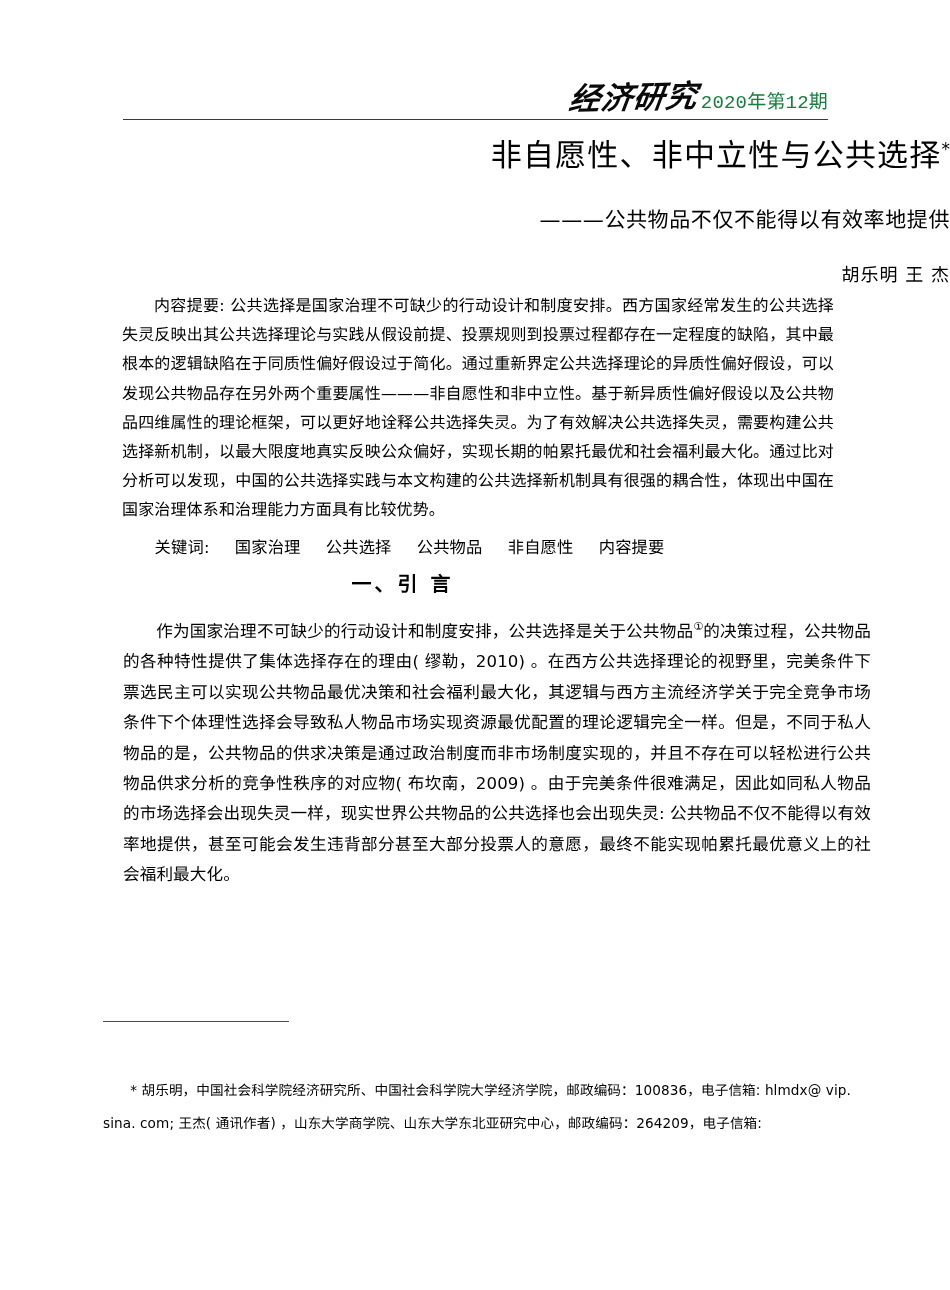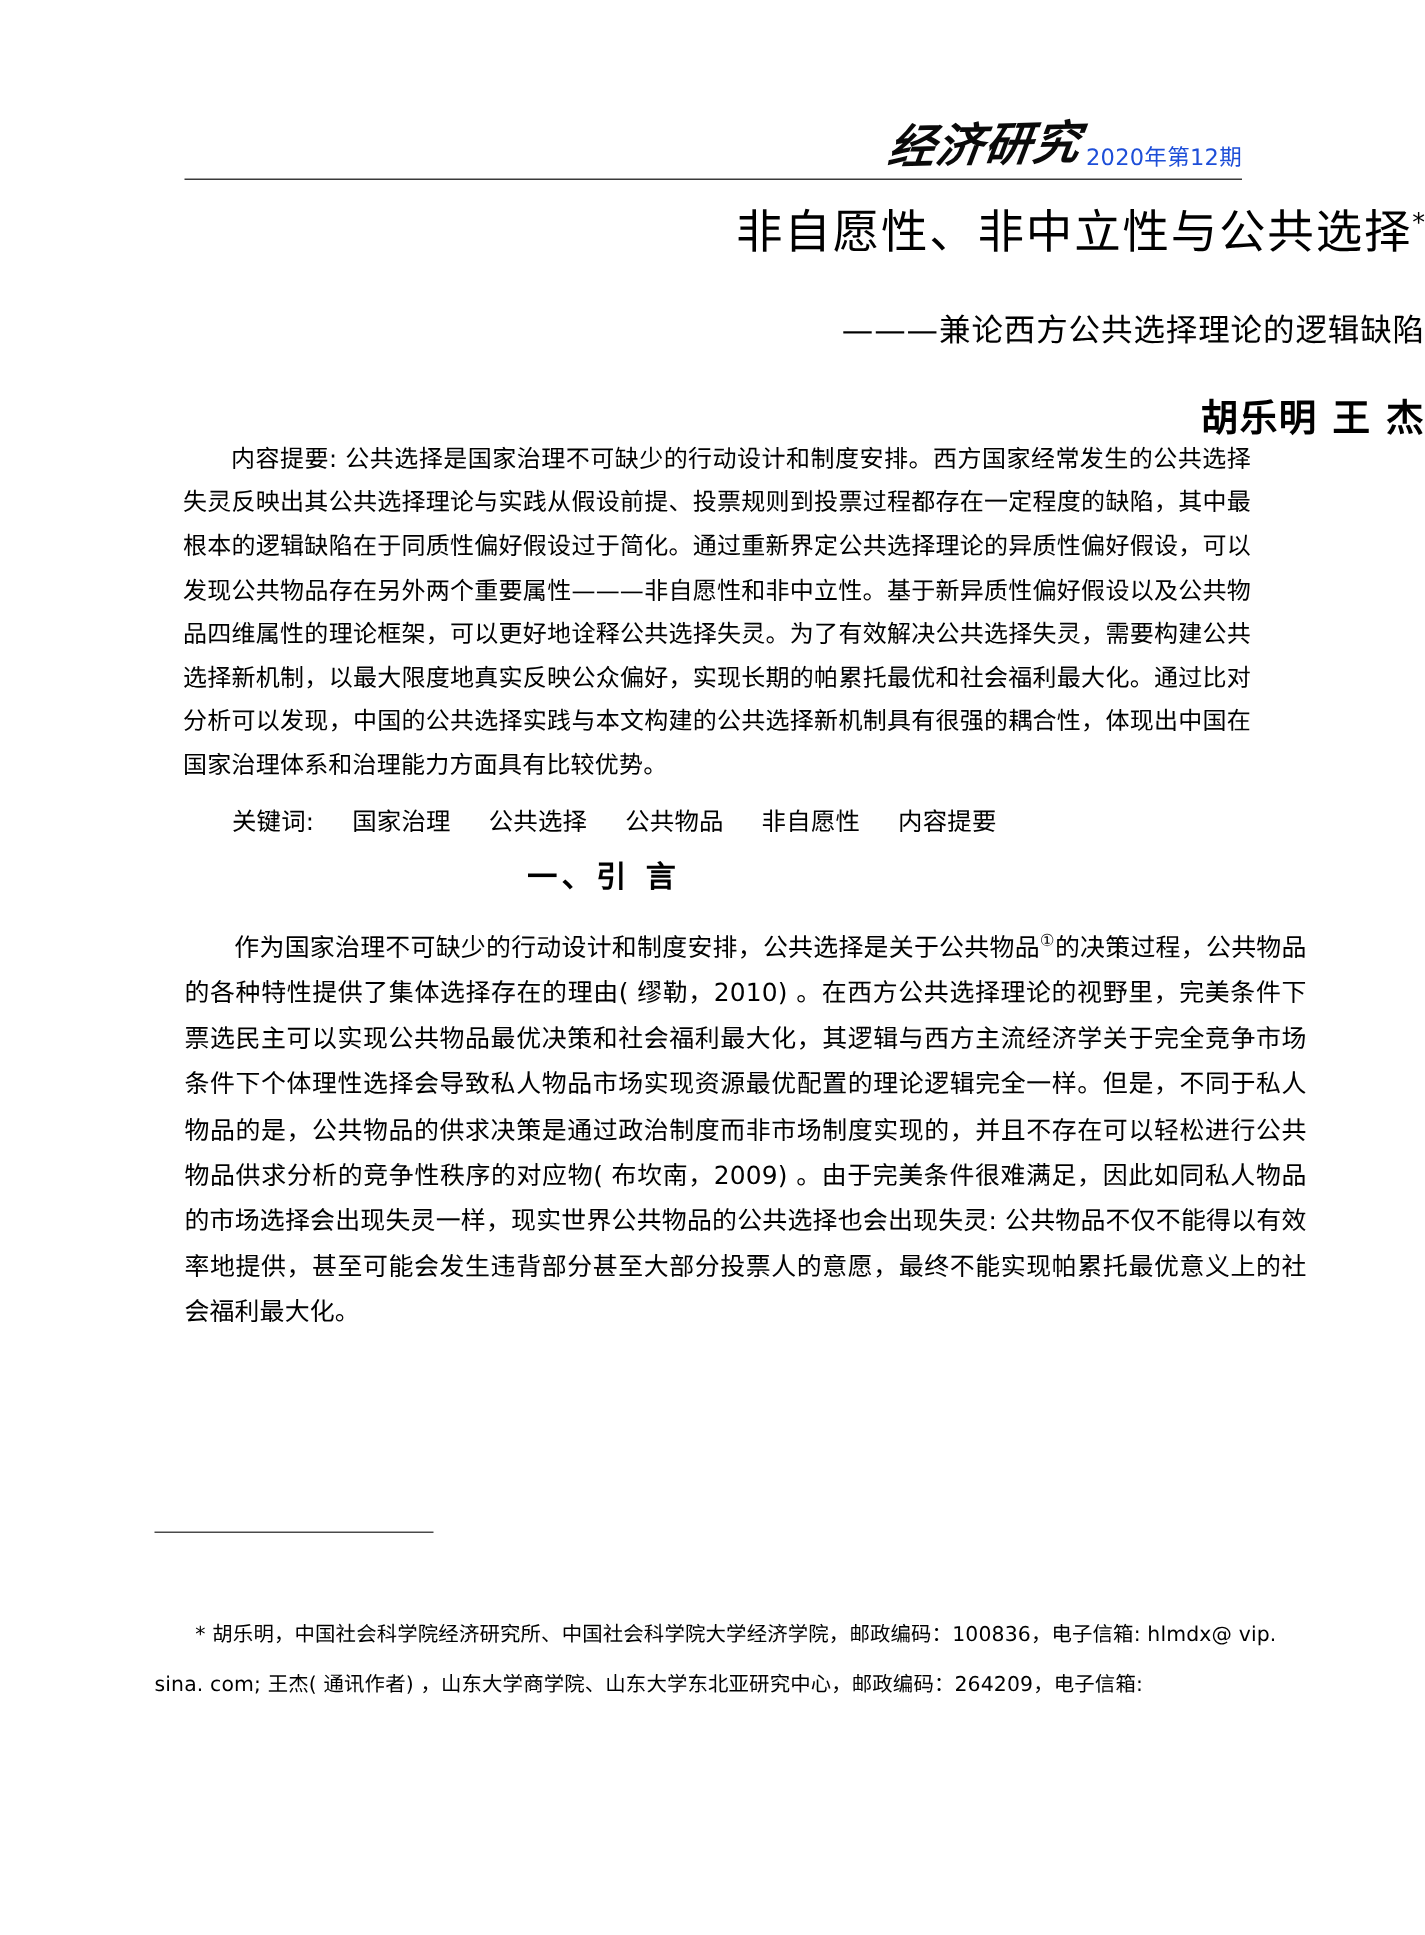--- a/index.html
+++ b/index.html
@@ -47,26 +47,27 @@
     font-style: italic;
     letter-spacing: 1px;
     line-height: 1;
     color: #0a0a0a;
     transform: skewX(-9deg) rotate(-1.5deg);
     transform-origin: left bottom;
     white-space: nowrap;
     padding-bottom: 1px;
   }
   .issue-line {
-    font-size: 15px;
+    font-size: 19px;
     line-height: 1;
-    color: #1d4ed8;
+    color: #15803d;
     white-space: nowrap;
     padding-bottom: 3px;
     letter-spacing: 0.2px;
+    font-family: Liberation Mono, monospace;
   }
   .masthead-rule {
     position: absolute;
     left: 123px;
     top: 119px;
     width: 705px;
     height: 0;
     border-top: 1.6px solid #3a3a3a;
   }
 
@@ -97,22 +98,22 @@
     padding-top: 32px;
     font-size: 21px;
     font-weight: 400;
     letter-spacing: 0.6px;
     line-height: 1.3;
     white-space: nowrap;
   }
   .authors {
     margin: 0;
     padding-top: 29px;
-    font-size: 25px;
-    font-weight: 700;
+    font-size: 18px;
+    font-weight: 400;
     letter-spacing: 1px;
     line-height: 1.3;
     white-space: nowrap;
   }
 
   
   .abstract-block {
     position: absolute;
     left: 122px;
     top: 291px;
@@ -210,21 +211,21 @@
   <div class="masthead">
     <div class="masthead-inner">
       <span class="journal-logo">经济研究</span>
       <span class="issue-line">2020年第12期</span>
     </div>
   </div>
   <div class="masthead-rule"></div>
 
   <div class="title-block">
     <h1 class="article-title"><span>非自愿性、非中立性与公共选择</span><span class="star">*</span></h1>
-    <p class="article-subtitle">———兼论西方公共选择理论的逻辑缺陷</p>
+    <p class="article-subtitle">———公共物品不仅不能得以有效率地提供</p>
     <p class="authors">胡乐明 王 杰</p>
   </div>
 
   <div class="abstract-block">
     <p class="abstract-para">内容提要: 公共选择是国家治理不可缺少的行动设计和制度安排。西方国家经常发生的公共选择失灵反映出其公共选择理论与实践从假设前提、投票规则到投票过程都存在一定程度的缺陷，其中最根本的逻辑缺陷在于同质性偏好假设过于简化。通过重新界定公共选择理论的异质性偏好假设，可以发现公共物品存在另外两个重要属性———非自愿性和非中立性。基于新异质性偏好假设以及公共物品四维属性的理论框架，可以更好地诠释公共选择失灵。为了有效解决公共选择失灵，需要构建公共选择新机制，以最大限度地真实反映公众偏好，实现长期的帕累托最优和社会福利最大化。通过比对分析可以发现，中国的公共选择实践与本文构建的公共选择新机制具有很强的耦合性，体现出中国在国家治理体系和治理能力方面具有比较优势。</p>
     <p class="keywords-para">
       <span>关键词:</span><span class="kw-gap"></span><span>国家治理</span><span class="kw-gap"></span><span>公共选择</span><span class="kw-gap"></span><span>公共物品</span><span class="kw-gap"></span><span>非自愿性</span><span class="kw-gap"></span><span>内容提要</span>
     </p>
   </div>
 

